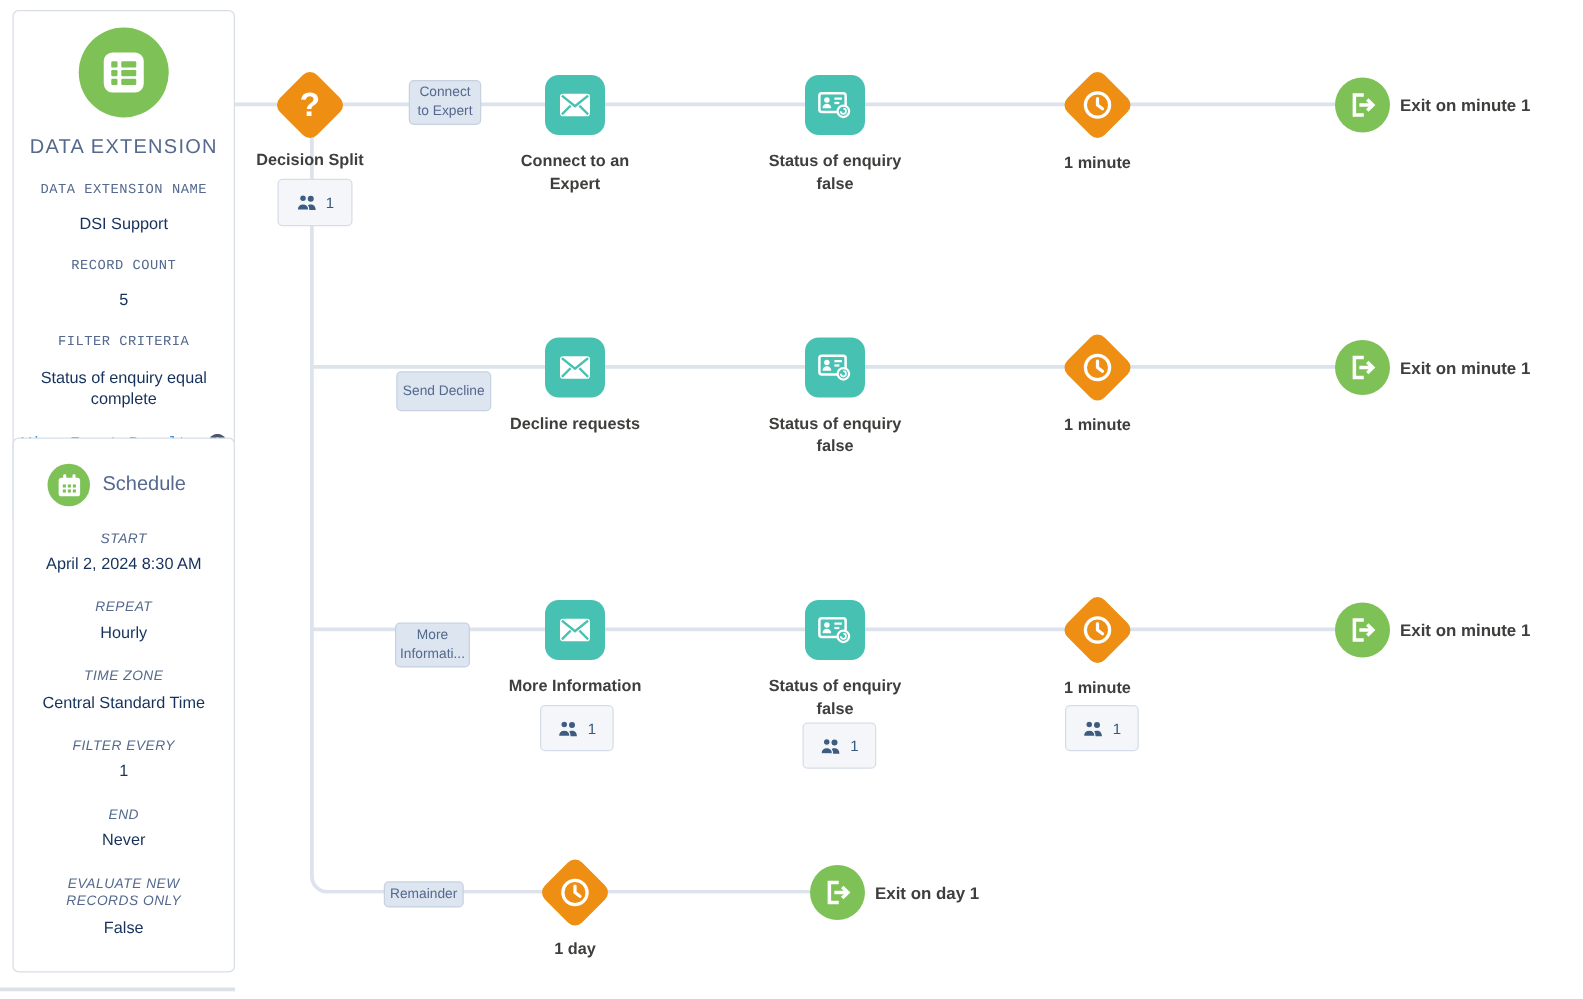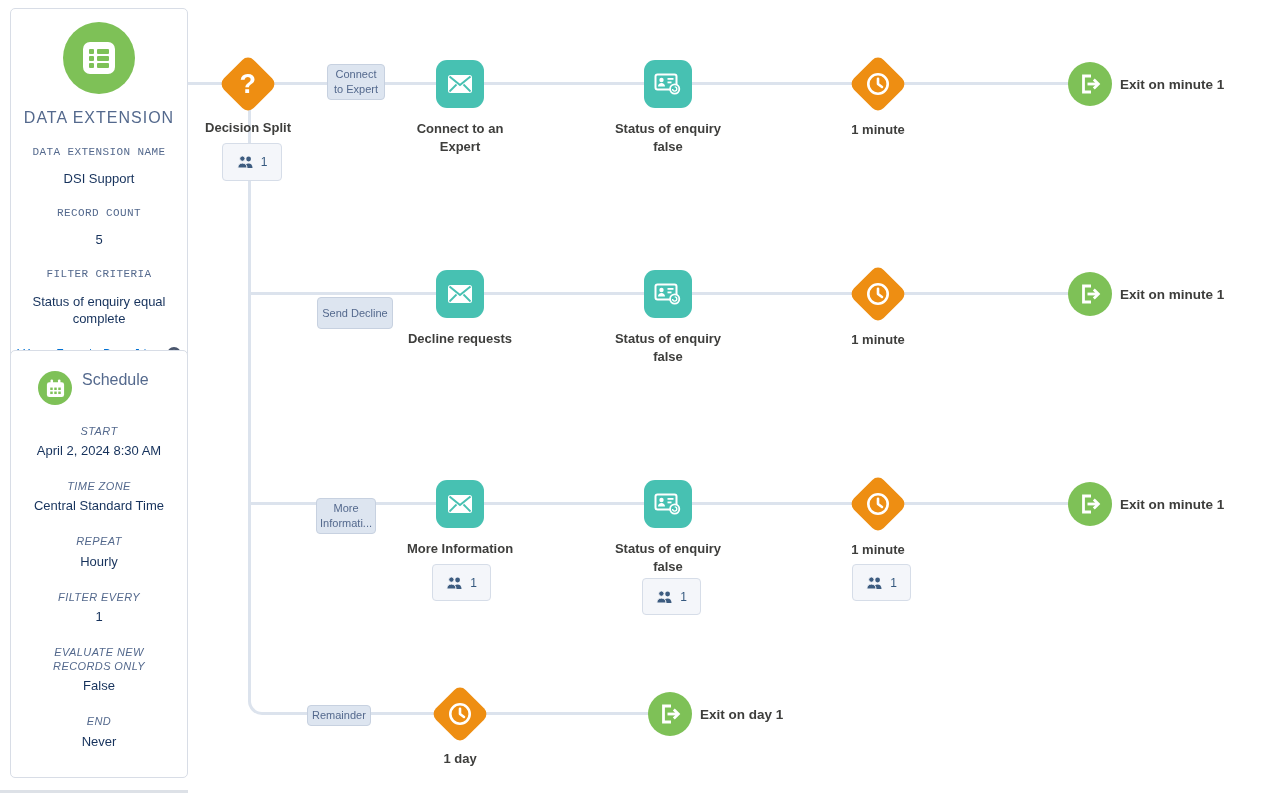--- a/index.html
+++ b/index.html
@@ -57,21 +57,21 @@
     margin:3px auto 0;max-width:152px;
   }
   .link-row{
     margin-top:20px;
     display:flex;align-items:flex-start;justify-content:center;gap:9px;font-family:Liberation Mono, monospace;
   }
   .link-row a{
     font-size:13px;color:var(--link);text-decoration:none;cursor:pointer;
   }
   .sched-head{
-    display:flex;gap:10px;
+    display:flex;align-items:center;gap:10px;
     padding:20px 0 0 27px;text-align:left;
   }
   .sched-head .round-icon{
     width:34px;height:34px;border-radius:50%;
     background:var(--green);
     display:flex;align-items:center;justify-content:center;flex:0 0 auto;
   }
   .sched-head .ttl{font-size:16px;color:var(--slate);}
   .sfield{margin-top:19px;}
   .sfield:first-of-type{margin-top:30px;}
@@ -193,38 +193,38 @@
         <rect x="13.9" y="14.2" width="2.6" height="2.6" fill="#7ec157"></rect>
       </svg>
     </span>
     <span class="ttl">Schedule</span>
   </div>
   <div class="sfield">
     <div class="lbl">START</div>
     <div class="val">April 2, 2024 8:30 AM</div>
   </div>
   <div class="sfield">
+    <div class="lbl">REPEAT</div>
+    <div class="val">Hourly</div>
+  </div>
+  <div class="sfield">
     <div class="lbl">TIME ZONE</div>
     <div class="val">Central Standard Time</div>
   </div>
   <div class="sfield">
-    <div class="lbl">REPEAT</div>
-    <div class="val">Hourly</div>
-  </div>
-  <div class="sfield">
     <div class="lbl">FILTER EVERY</div>
     <div class="val">1</div>
   </div>
   <div class="sfield">
+    <div class="lbl">END</div>
+    <div class="val">Never</div>
+  </div>
+  <div class="sfield">
     <div class="lbl">EVALUATE NEW RECORDS ONLY</div>
     <div class="val">False</div>
-  </div>
-  <div class="sfield">
-    <div class="lbl">END</div>
-    <div class="val">Never</div>
   </div>
 </aside>
 
 <div class="hline" style="left:188px;top:82px;width:902px;"></div>
 <div class="trunk"></div>
 <div class="hline" style="left:250px;top:292px;width:840px;"></div>
 <div class="hline" style="left:250px;top:502px;width:840px;"></div>
 <div class="sbar"></div>
 
 <div class="diamond" style="left:227px;top:63px;">

